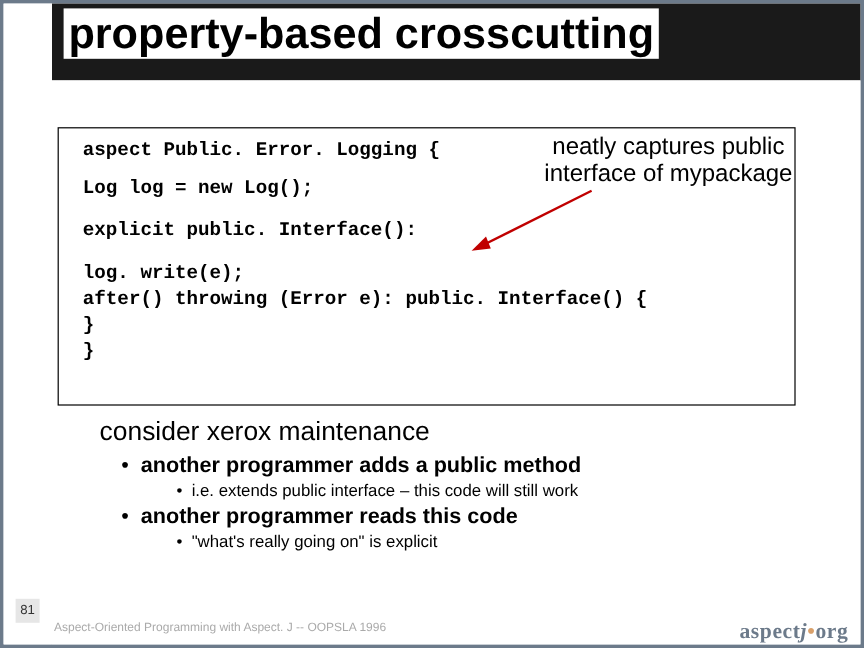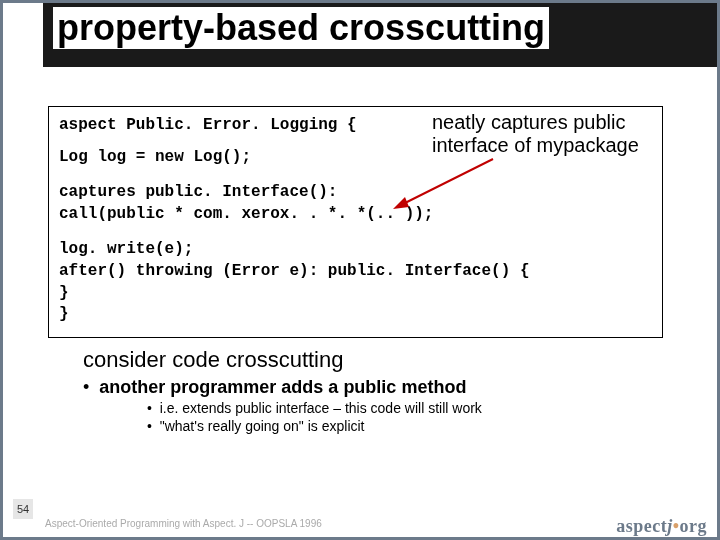--- a/index.html
+++ b/index.html
@@ -43,35 +43,35 @@
     left: 0; top: 64px;
     width: 40px; height: 470px;
     background: #fff;
   }
   .code-box {
     position: absolute;
     left: 45px; top: 103px;
     width: 615px; height: 232px;
     border: 1px solid #000;
     background: #fff;
-    padding: 8px 10px;
+    padding: 8px 20px;
     font-family: "Courier New", Courier, monospace;
     font-size: 16px;
     font-weight: bold;
     line-height: 1.35;
     color: #000;
   }
   .code-box .k { font-weight: bold; }
   .callout {
     position: absolute;
     right: 35px; top: 108px;
     width: 250px;
     font-size: 20px;
     color: #000;
-    text-align: left;
+    text-align: center;
     line-height: 1.15;
   }
   .arrow {
     position: absolute;
     left: 388px; top: 152px;
     width: 106px; height: 55px;
     pointer-events: none;
   }
   .notes {
     position: absolute;
@@ -79,20 +79,21 @@
     width: 610px;
     color: #000;
   }
   .notes-h {
     font-size: 22px;
     margin-bottom: 4px;
   }
   .b1 {
     font-size: 18px;
     font-weight: bold;
+    margin-left: 18px;
     margin-top: 4px;
   }
   .b1 .bullet { font-weight: normal; }
   .b2 {
     font-size: 14px;
     margin-left: 64px;
     margin-top: 2px;
   }
   .slide-num {
     position: absolute;
@@ -131,46 +132,46 @@
   </div>
 
   <div class="left-strip"></div>
   <div class="white-body"></div>
 
   <div class="code-box">
     <div><span class="k">aspect</span><span> Public. Error. Logging {</span></div>
     <div style="height:10px"></div>
     <div><span>  Log log = </span><span class="k">new</span><span> Log();</span></div>
     <div style="height:14px"></div>
-    <div><span class="k">  captures</span><span> public. Interface():</span></div>
-    <div>    call(public * com. xerox. . *. *(.. ));</div>
+    <div><span class="k">  explicit</span><span> public. Interface():</span></div>
     <div style="height:14px"></div>
     <div>    log. write(e);</div>
     <div>  after() throwing (Error e): public. Interface() {</div>
     <div>  }</div>
     <div>}</div>
   </div>
 
   <div class="callout">
     <div>neatly captures public</div>
     <div>interface of mypackage</div>
   </div>
 
   <svg class="arrow" viewBox="0 0 106 55">
     <line x1="102" y1="4" x2="10" y2="50" stroke="#c00000" stroke-width="2"></line>
     <polygon points="2,54 14,42 18,52" fill="#c00000"></polygon>
   </svg>
 
   <div class="notes">
-    <div class="notes-h">consider code crosscutting</div>
+    <div class="notes-h">consider xerox maintenance</div>
     <div class="b1"><span class="bullet">•&nbsp;&nbsp;</span><span>another programmer adds a public method</span></div>
     <div class="b2">•&nbsp;&nbsp;<span>i.e. extends public interface – this code will still work</span></div>
+    <div class="b1"><span class="bullet">•&nbsp;&nbsp;</span><span>another programmer reads this code</span></div>
     <div class="b2">•&nbsp;&nbsp;<span>"what's really going on" is explicit</span></div>
   </div>
 
-  <div class="slide-num">54</div>
+  <div class="slide-num">81</div>
   <div class="footer">Aspect-Oriented Programming with Aspect. J -- OOPSLA 1996</div>
 
   <div class="logo">
     <span>aspect</span><span style="font-style:italic">j</span><span class="dot">•</span><span>org</span>
   </div>
 
 </div>
 
 </body></html>

